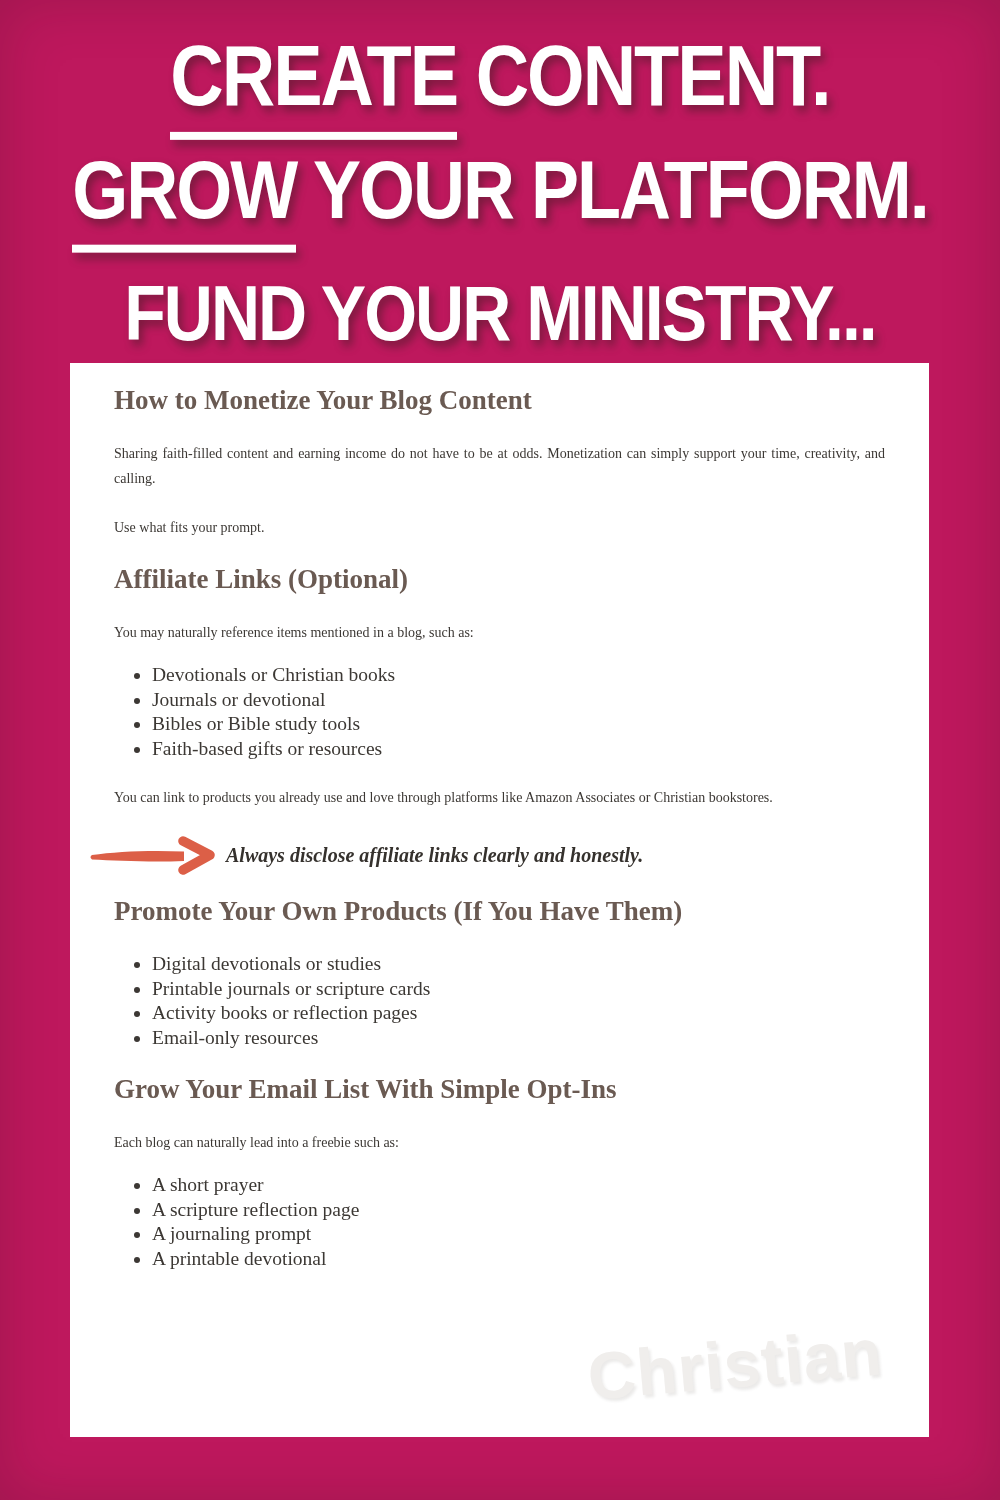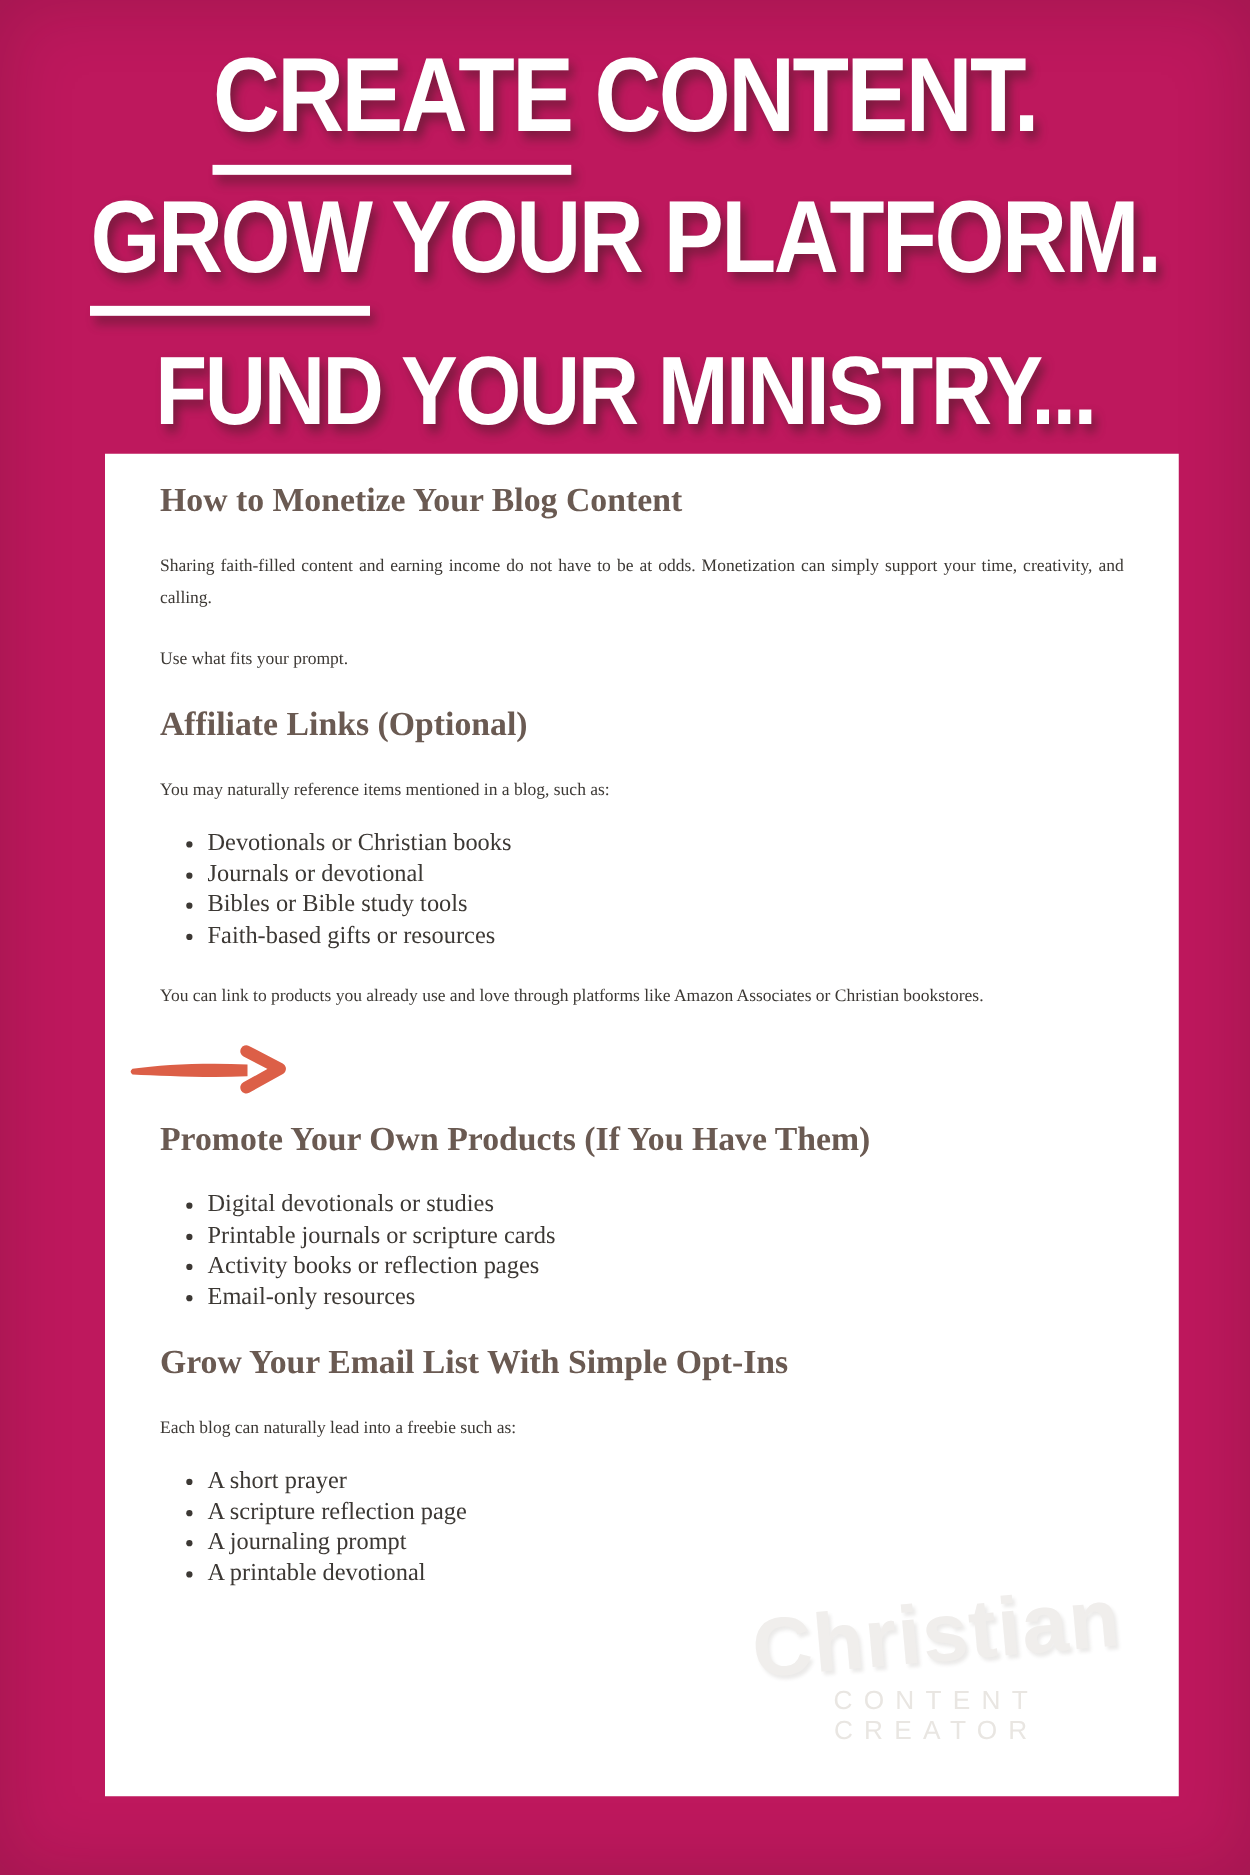--- a/index.html
+++ b/index.html
@@ -34,21 +34,21 @@
   .hl-3{font-size:68px;margin-bottom:16px;}
   .hl-4{font-size:68px;}
   .hl-underline{
     display:inline-block;
     border-bottom:7px solid #ffffff;
     padding-bottom:7px;
   }
   
   .card{
     position:absolute;
-    left:84px;top:363px;
+    left:70px;top:363px;
     width:859px;height:1074px;
     box-sizing:border-box;
     background:#ffffff;
     padding:22px 44px 20px 44px;
     overflow:hidden;
     color:#3c3834;
   }
   .card h1,.card h2{
     font-size:27px;
     line-height:30px;
@@ -143,20 +143,21 @@
     </ul>
     <p class="just">You can link to products you already use and love through platforms like Amazon Associates or Christian bookstores.</p>
 
     <div class="callout">
       <span class="arrow-wrap">
         <svg viewBox="0 0 128 42" width="128" height="42" xmlns="http://www.w3.org/2000/svg" aria-hidden="true">
           <path d="M4 21 C 28 17.5, 62 16, 96 17.5 L96 27 C 62 28.5, 28 26.5, 4 25.5 Q 1 23.2, 4 21 Z" fill="#dc5f47"></path>
           <path d="M95 7 L122 21 L95 36" fill="none" stroke="#dc5f47" stroke-width="9.5" stroke-linecap="round" stroke-linejoin="round"></path>
         </svg>
       </span>
+      <span class="callout-text">Always disclose affiliate links clearly and honestly.</span>
     </div>
 
     <h2>Promote Your Own Products (If You Have Them)</h2>
     <ul>
       <li>Digital devotionals or studies</li>
       <li>Printable journals or scripture cards</li>
       <li>Activity books or reflection pages</li>
       <li>Email-only resources</li>
     </ul>
 
@@ -164,17 +165,16 @@
     <p class="lead">Each blog can naturally lead into a freebie such as:</p>
     <ul>
       <li>A short prayer</li>
       <li>A scripture reflection page</li>
       <li>A journaling prompt</li>
       <li>A printable devotional</li>
     </ul>
 
     <div class="watermark">
       <div class="wm-word">Christian</div>
-      <div class="wm-sub">CONTENT CREATOR</div>
     </div>
 
   </main>
 </div>
 
 </body></html>

